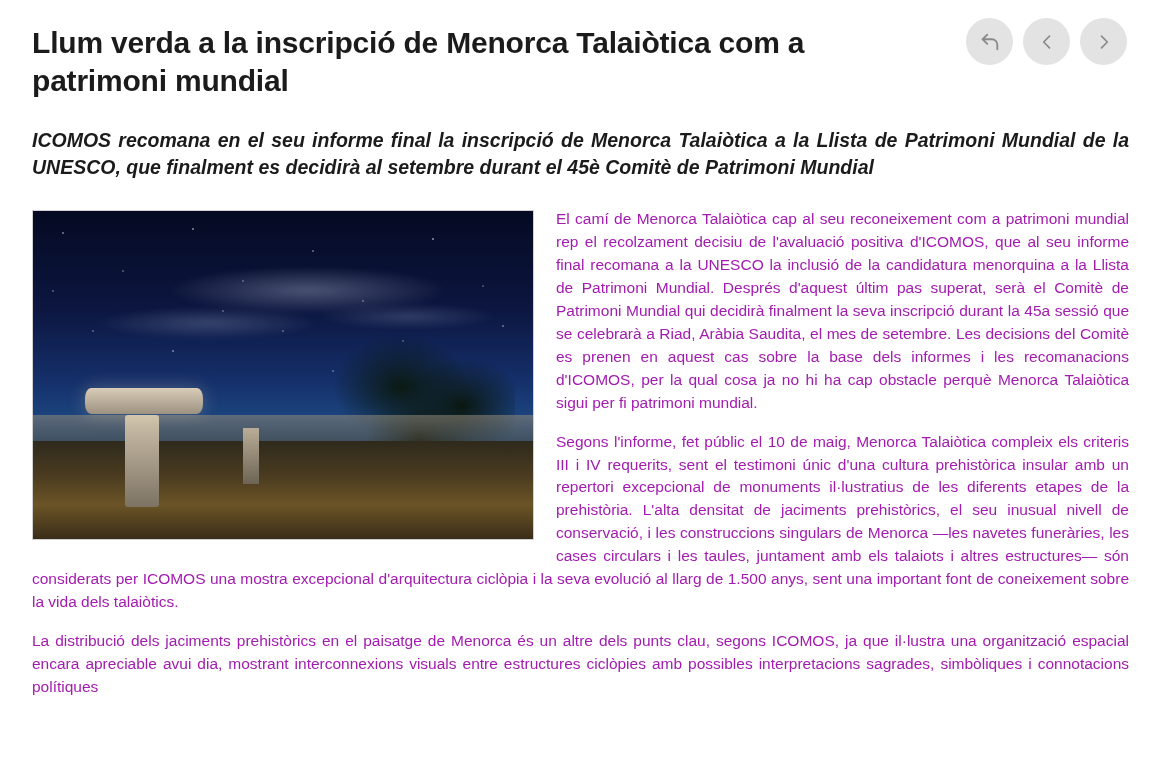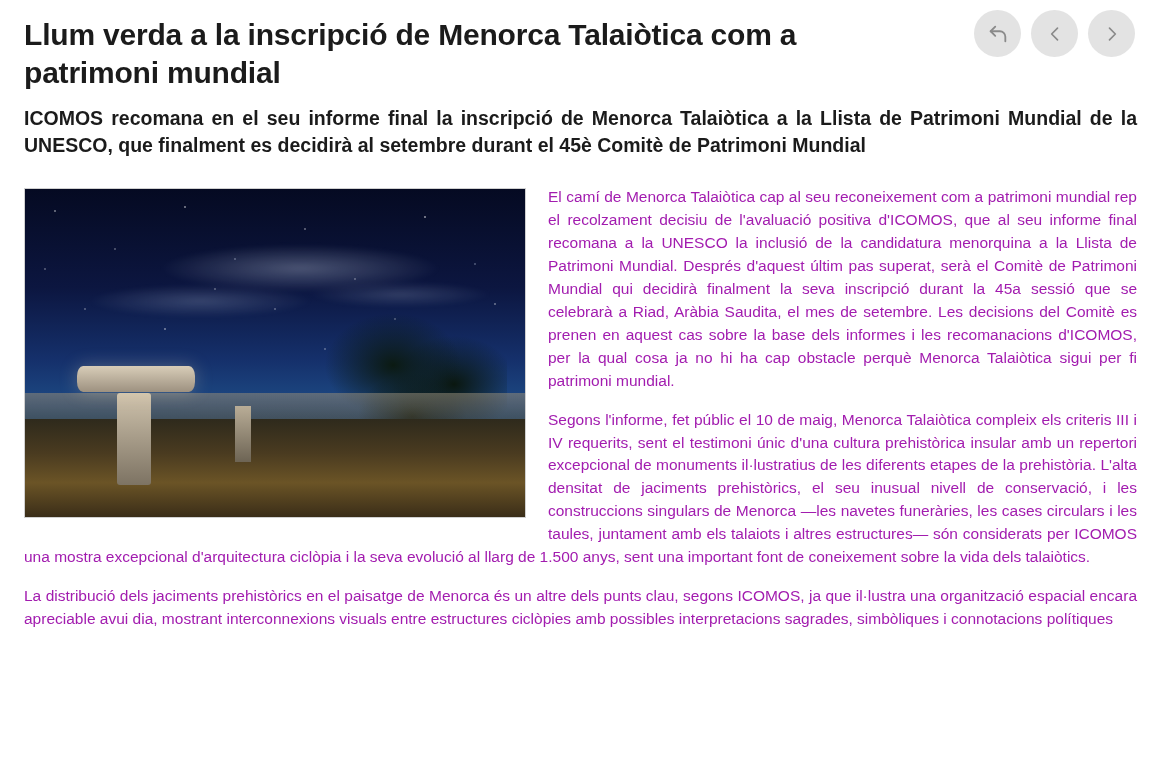--- a/index.html
+++ b/index.html
@@ -10,21 +10,21 @@
     height: 767px;
     background: #ffffff;
     font-family: "Liberation Sans", sans-serif;
     color: #1a1a1a;
     overflow: hidden;
   }
   .page {
     position: relative;
     width: 1161px;
     height: 767px;
-    padding: 4px;
+    padding: 12px;
     border-radius: 22px;
   }
 
   
   .header {
     position: relative;
     padding: 12px 20px 0 20px;
   }
   .article-title {
     font-size: 30px;
@@ -52,23 +52,24 @@
     display: flex;
     align-items: center;
     justify-content: center;
     cursor: pointer;
     padding: 0;
   }
   .nav-btn svg { display: block; }
 
   
   .subtitle {
-    margin: 12px 20px 0 20px;
+    margin: 26px 20px 0 20px;
     font-size: 19.5px;
     font-weight: bold;
+    font-style: italic;
     line-height: 1.42;
     color: #1b1b1b;
     text-align: justify;
     max-width: 1121px;
   }
 
   
   .body-area {
     margin: 26px 20px 0 20px;
     max-width: 1121px;

